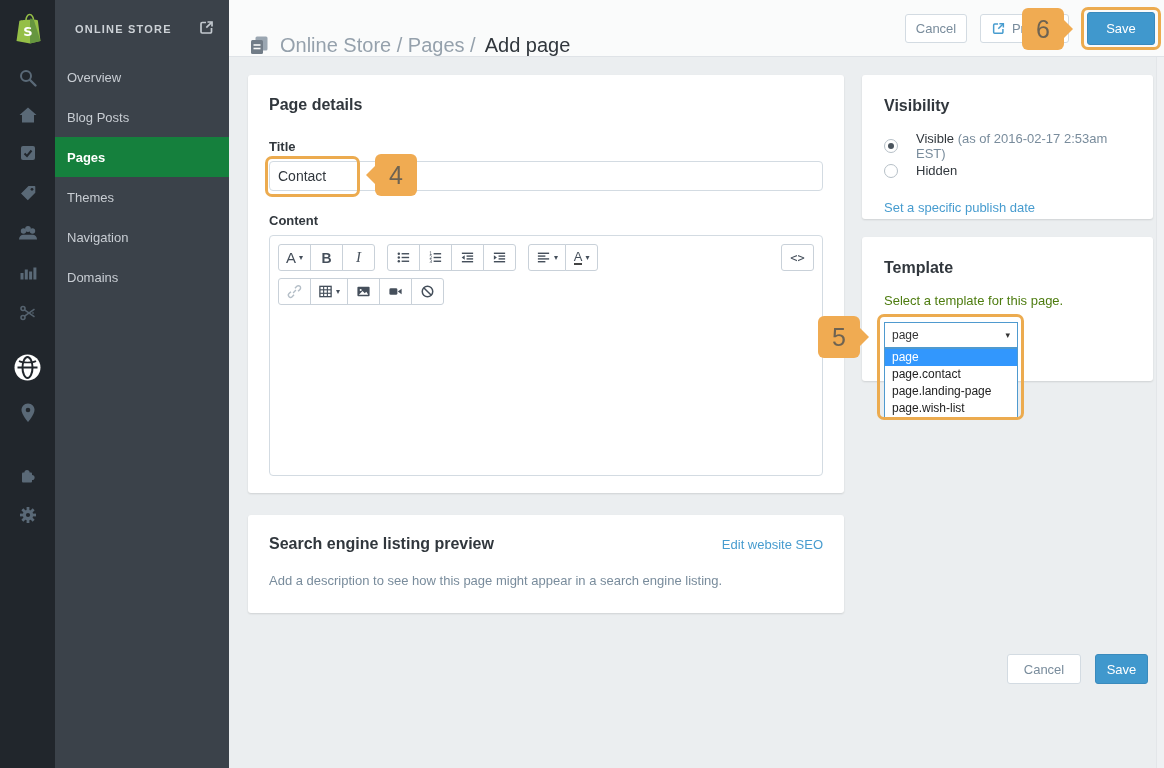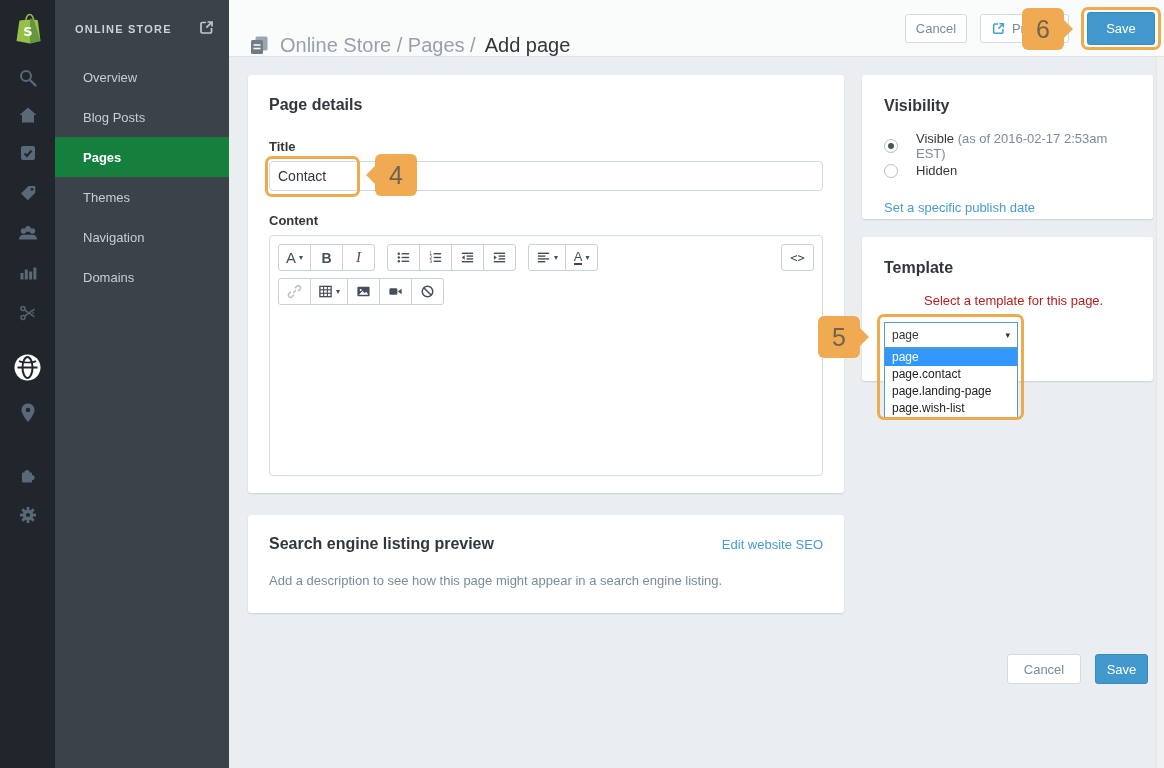--- a/index.html
+++ b/index.html
@@ -10,21 +10,21 @@
   .rail { position:absolute; left:0; top:0; width:55px; height:768px; background:#21262c; z-index:30; }
   .rail .logo { position:absolute; left:0; top:6px; width:55px; height:46px; display:flex; align-items:center; justify-content:center; cursor:pointer; }
   .rail-icon { position:absolute; left:0; width:55px; height:30px; display:flex; align-items:center; justify-content:center; cursor:pointer; }
   .rail-icon svg { display:block; }
 
   
   .subnav { position:absolute; left:55px; top:0; width:174px; height:768px; background:#3b424a; z-index:25; }
   .subnav-head { position:relative; height:57px; display:flex; align-items:center; padding-left:20px; }
   .subnav-title { font-size:11px; font-weight:bold; letter-spacing:1.2px; color:#ccd1d6; }
   .subnav-ext { position:absolute; right:14px; top:19px; cursor:pointer; }
-  .nav-item { height:40px; display:flex; align-items:center; padding-left:28px; font-size:13px; color:#c8cdd3; cursor:pointer; }
+  .nav-item { height:40px; display:flex; align-items:center; padding-left:12px; font-size:13px; color:#c8cdd3; cursor:pointer; }
   .nav-item.active { background:#15803d; color:#ffffff; font-weight:bold; }
 
   
   .topbar { position:absolute; left:229px; top:0; width:935px; height:57px; background:#fafbfb; border-bottom:1px solid #dfe3e7; z-index:20; }
   .crumbs { position:absolute; left:19px; top:0; height:57px; display:flex; align-items:flex-end; gap:9px; }
   .crumb-path { font-size:20px; color:#95a1ac; cursor:pointer; }
   .crumb-current { font-size:20px; color:#31373d; }
   .btn { border:1px solid #d3dbe2; background:#ffffff; border-radius:3px; font-size:13px; color:#798c9c; display:flex; align-items:center; justify-content:center; cursor:pointer; font-family:"Liberation Sans", sans-serif; }
   .btn-primary { background:#4098cd; border:1px solid #3a8abc; color:#ffffff; }
   .hdr-cancel { position:absolute; left:676px; top:14px; width:62px; height:29px; }
@@ -74,21 +74,21 @@
 
   .card-visibility { left:633px; top:18px; width:291px; height:144px; padding:22px; }
   .radio-row { display:flex; align-items:center; gap:18px; margin-top:2px; font-size:13px; color:#31373d; }
   .radios { margin-top:16px; }
   .radio { width:14px; height:14px; border-radius:50%; border:1px solid #b6bfc7; background:#fff; position:relative; flex:none; cursor:pointer; }
   .radio.checked:after { content:""; position:absolute; left:3px; top:3px; width:6px; height:6px; border-radius:50%; background:#4b555e; }
   .radio-note { color:#798c9c; }
   .vis-link { display:inline-block; margin-top:22px; }
 
   .card-template { left:633px; top:180px; width:291px; height:144px; padding:22px; }
-  .tpl-desc { margin-top:16px; font-size:13px; color:#b91c1c;margin-left:40px; }
+  .tpl-desc { margin-top:16px; font-size:13px; color:#4d7c0f; }
   .select-wrap { position:relative; margin-top:14px; width:134px; }
   .select-box { width:134px; height:26px; border:1px solid #4f9acf; background:#fff; display:flex; align-items:center; justify-content:space-between; padding:0 7px; font-size:12px; color:#333; cursor:pointer; }
   .select-box .caret { font-size:9px; color:#333; }
   .select-list { position:absolute; left:0; top:26px; width:134px; background:#fff; border:1px solid #4f9acf; z-index:35; }
   .option { height:17px; line-height:17px; font-size:12px; color:#222; padding-left:7px; cursor:pointer; }
   .option.selected { background:#3297fd; color:#ffffff; }
 
   .foot-cancel { left:778px; top:597px; width:74px; height:30px; position:absolute; }
   .foot-save { left:866px; top:597px; width:53px; height:30px; position:absolute; }
 

